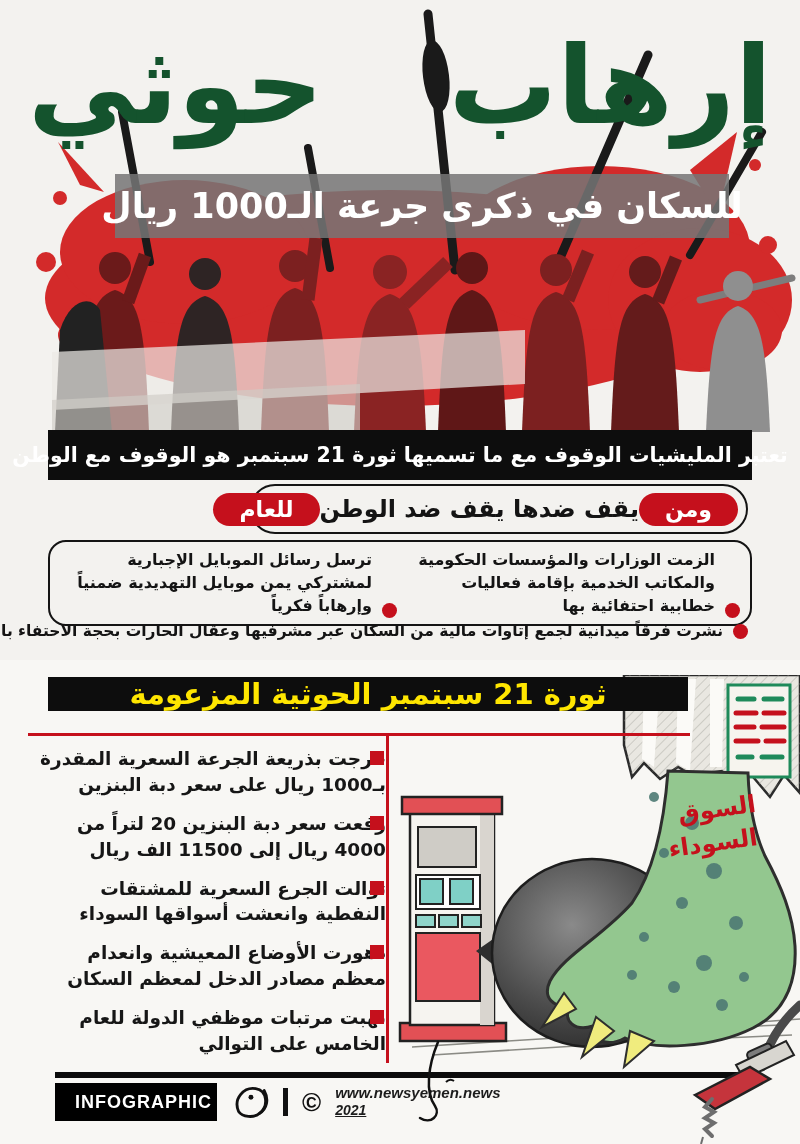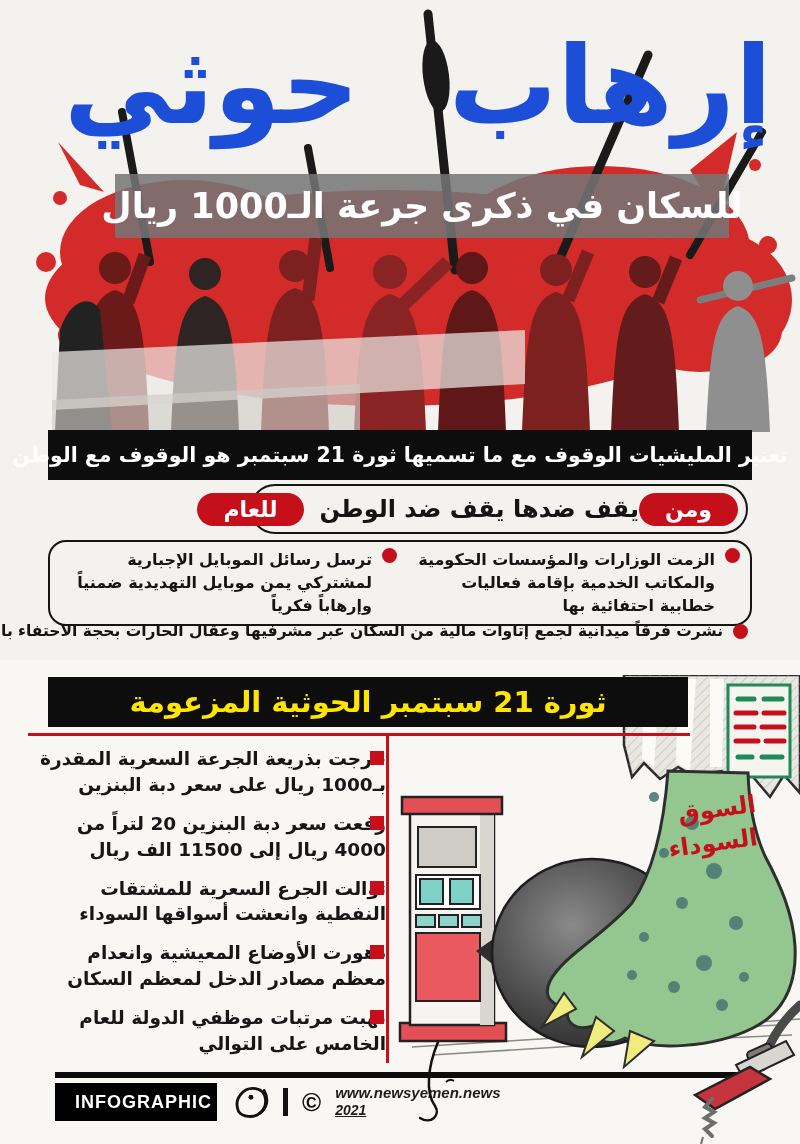--- a/index.html
+++ b/index.html
@@ -3,43 +3,43 @@
 <meta charset="utf-8">
 <style>
   html,body{margin:0;padding:0;}
   body{background:#e9e8e6;font-family:"DejaVu Sans",sans-serif;}
   #page{position:relative;width:800px;height:1144px;margin:0 auto;background:#f3f2ef;overflow:hidden;}
   .lower-bg{position:absolute;left:0;right:0;top:660px;bottom:0;background:#f8f7f4;z-index:0;}
   svg{display:block;}
   
   #hero-art{position:absolute;top:0;left:0;width:800px;height:432px;z-index:1;}
   #title-row{position:absolute;top:18px;left:28px;right:28px;display:flex;justify-content:space-between;direction:rtl;z-index:3;pointer-events:none;}
-  .title-word{font-size:108px;font-weight:bold;color:#1d4ed8;line-height:1.25;white-space:nowrap;margin-left:36px;}
+  .title-word{font-size:108px;font-weight:bold;color:#14532d;line-height:1.25;white-space:nowrap;}
   #subtitle-bar{position:absolute;top:174px;left:75px;right:71px;height:64px;background:rgba(118,118,118,0.86);z-index:2;
     display:flex;align-items:center;justify-content:center;direction:rtl;margin-left:40px;}
   #subtitle-bar span{color:#fff;font-size:35px;font-weight:bold;white-space:nowrap;}
   
   #statement-bar{position:absolute;top:430px;left:48px;right:48px;height:50px;background:#0d0d0d;z-index:3;
     display:flex;align-items:center;justify-content:center;direction:rtl;}
   #statement-bar span{color:#fff;font-size:20.5px;font-weight:bold;white-space:nowrap;}
   
   #stance{position:absolute;top:484px;left:250px;right:52px;height:46px;border:2.5px solid #141414;border-radius:26px;
     display:flex;align-items:center;justify-content:space-between;direction:rtl;padding:0 8px;z-index:3;background:transparent;}
   .pill{background:#c5101c;color:#fff;font-weight:bold;font-size:22px;border-radius:22px;padding:4px 26px;white-space:nowrap;}
-  #stance-text{color:#141414;font-weight:bold;font-size:24px;white-space:nowrap;padding-left:16px;}
+  #stance-text{color:#141414;font-weight:bold;font-size:24px;white-space:nowrap;}
   
   #measures-box{position:absolute;top:540px;left:48px;right:48px;min-height:64px;border:2.5px solid #141414;border-radius:18px;
     display:flex;direction:rtl;align-items:center;padding:6px 10px;gap:6px;z-index:3;}
-  .measure-item{flex:1;display:flex;direction:rtl;align-items:flex-start;gap:10px;}
+  .measure-item{flex:1;display:flex;direction:rtl;align-items:flex-end;gap:10px;}
   .dot{width:15px;height:15px;border-radius:50%;background:#c5101c;flex:0 0 auto;}
   .measure-text{font-size:16px;font-weight:bold;color:#141414;text-align:right;line-height:1.45;}
   #extra-bullet{position:absolute;top:620px;left:40px;right:52px;display:flex;direction:rtl;align-items:center;gap:10px;z-index:3;}
   #extra-bullet .measure-text{white-space:nowrap;font-size:15.5px;}
   
-  #section-title{position:absolute;top:677px;left:48px;width:640px;height:50px;background:#0d0d0d;z-index:6;
+  #section-title{position:absolute;top:677px;left:48px;width:640px;height:34px;background:#0d0d0d;z-index:6;
     display:flex;align-items:center;justify-content:center;direction:rtl;}
   #section-title span{color:#ffe600;font-size:29px;font-weight:bold;white-space:nowrap;}
   #section-underline{position:absolute;top:733px;left:28px;width:662px;height:3px;background:#c5101c;z-index:6;}
   #timeline-line{position:absolute;top:733px;left:386px;width:3px;height:330px;background:#c5101c;z-index:6;}
   #bullet-list{position:absolute;top:746px;left:40px;width:346px;direction:rtl;z-index:6;}
   .tl-item{position:relative;margin-bottom:13px;}
   .tl-marker{position:absolute;right:2px;top:5px;width:14px;height:14px;background:#c5101c;}
   .tl-text{font-size:18.5px;font-weight:bold;color:#161616;text-align:right;line-height:1.4;}
   
   #cartoon{position:absolute;top:675px;left:392px;width:408px;height:470px;z-index:5;pointer-events:none;}

